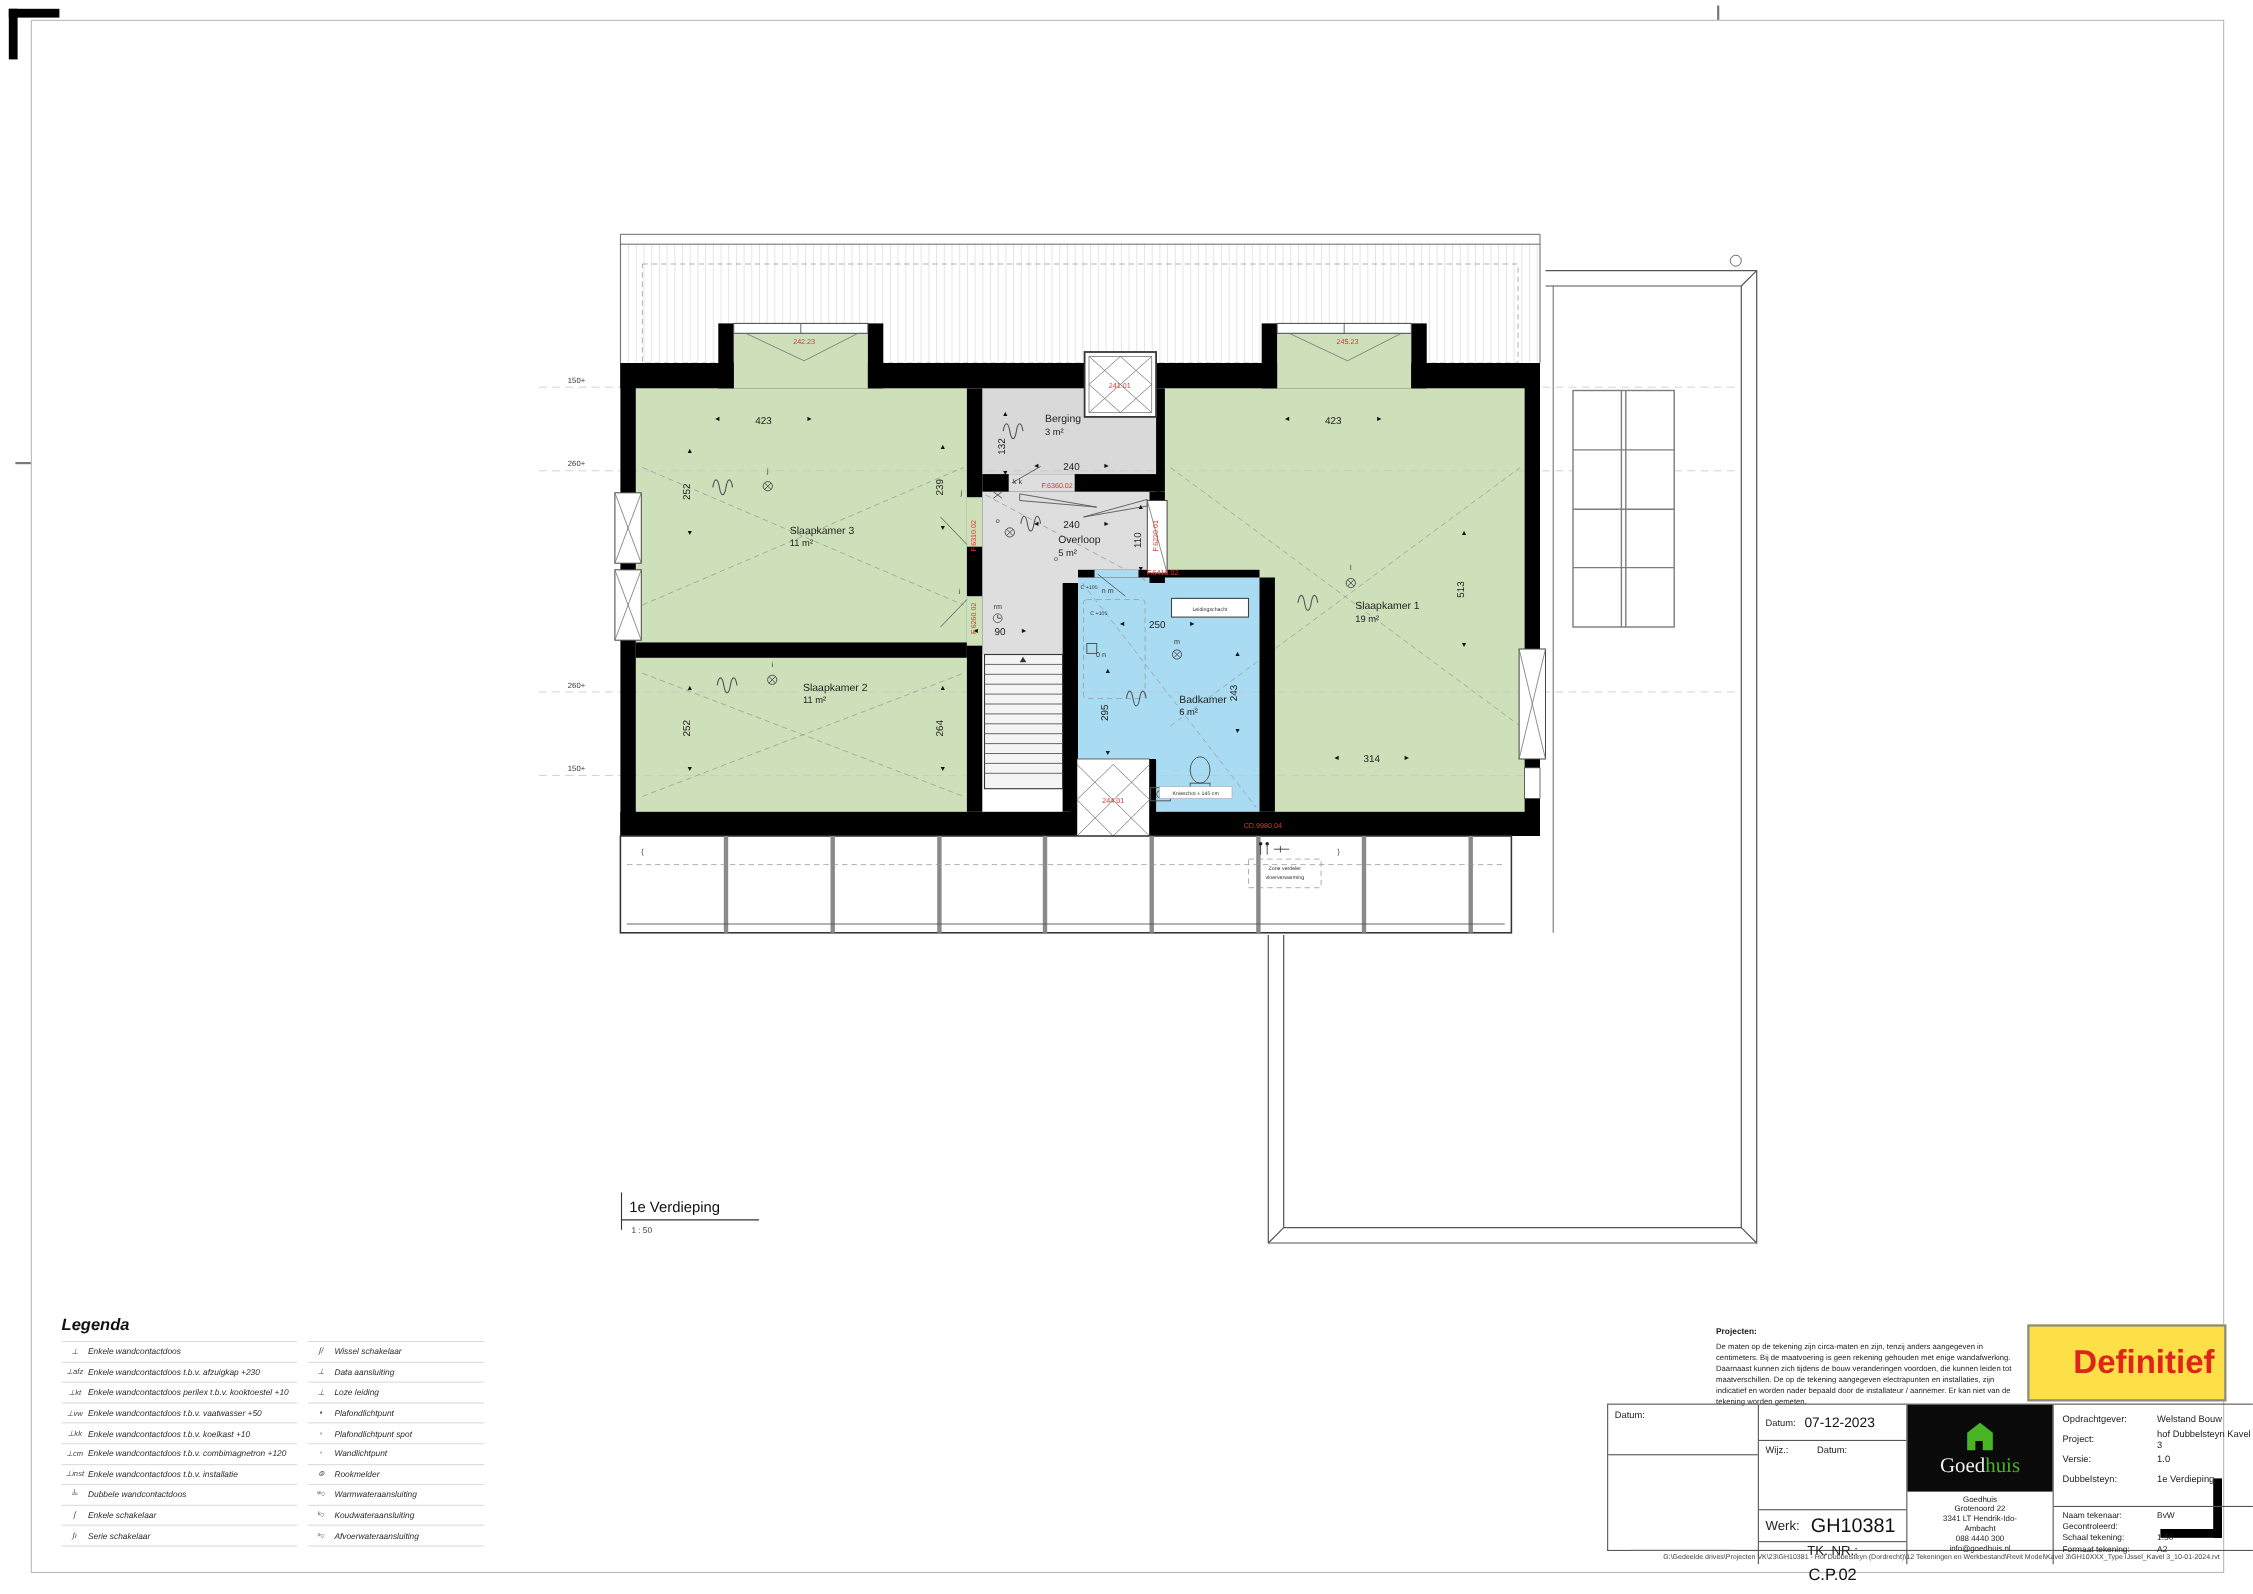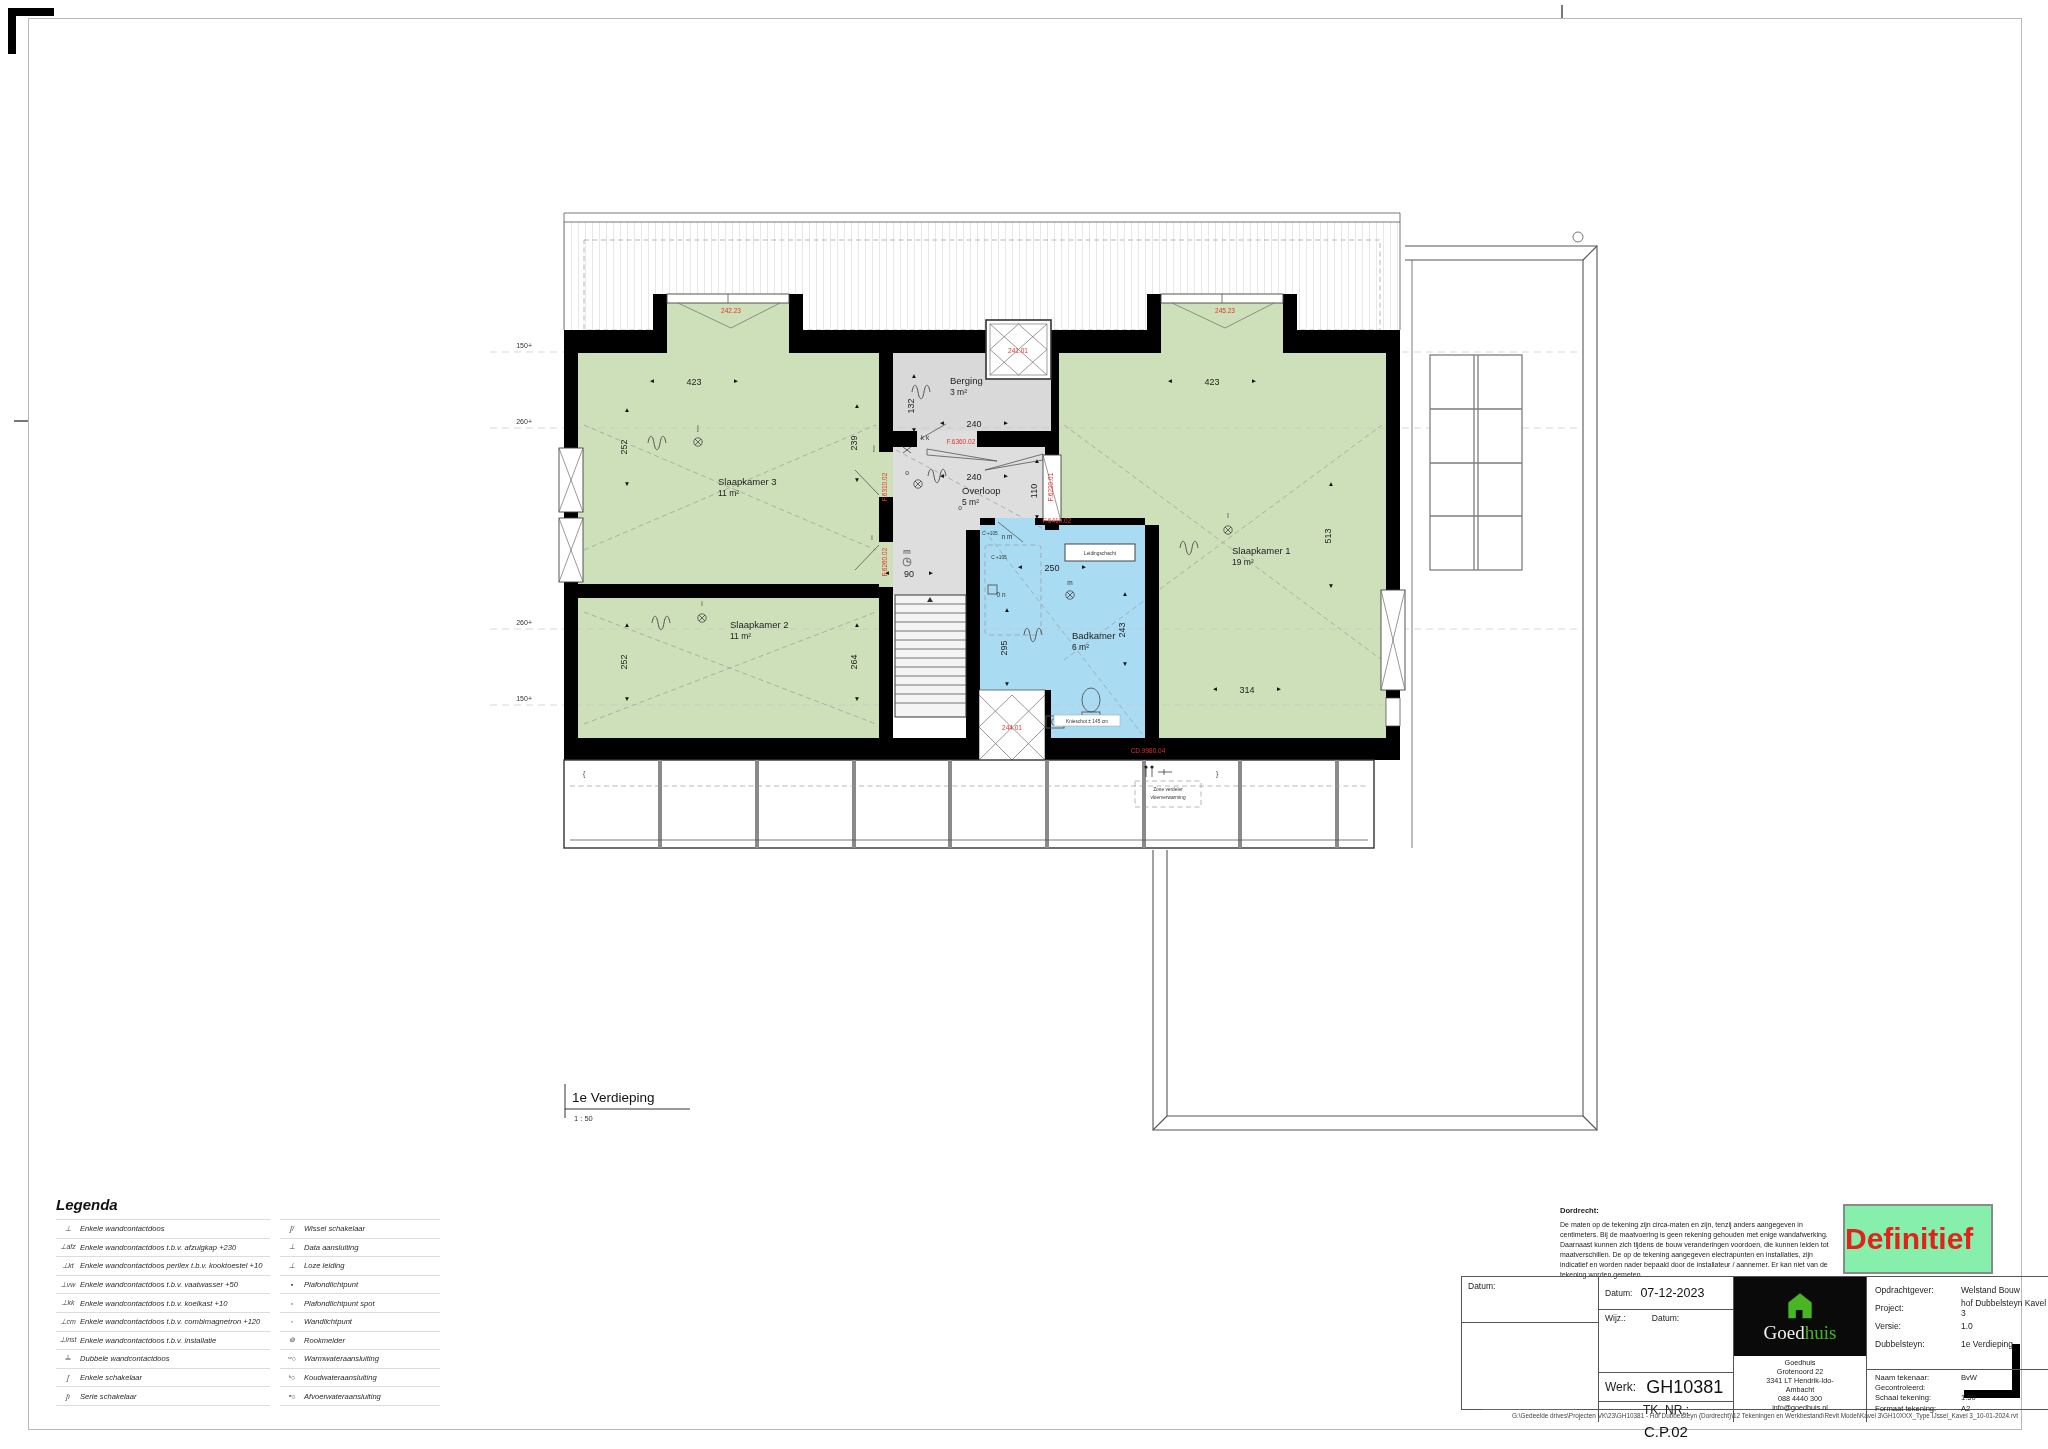--- a/index.html
+++ b/index.html
@@ -39,21 +39,21 @@
   .lrow{display:flex;align-items:center;height:17.6px;border-bottom:1px solid #dcdcdc;}
   .lrow:first-child{border-top:1px solid #dcdcdc;}
   .lsym{width:24px;font-size:7px;color:#444;text-align:center;flex:none;}
   .llab{font-size:7.6px;color:#2a2a2a;white-space:nowrap;}
   
   .disclaimer{left:1560px;top:1206px;width:282px;}
   .disclaimer .dt{font-size:7.6px;font-weight:bold;margin-bottom:5px;}
   .disclaimer .db{font-size:7px;line-height:1.42;color:#222;}
   
   .stamp{left:1843px;top:1204px;width:146px;height:66px;border:2px solid #8a8a8a;
-         display:flex;align-items:center;background:#86efac;}
+         display:flex;align-items:center;justify-content:center;background:#fde047;padding-left:31px;}
   .stamp span{font-size:30px;font-weight:bold;color:#e0241b;letter-spacing:0px;}
   
   .tblock{left:1461px;top:1276px;width:596px;height:132px;border:1.2px solid #555;
           display:grid;grid-template-columns:137px 135px 133px 1fr;font-size:8.5px;}
   .tcell{border-right:1px solid #555;position:relative;}
   .tcell:last-child{border-right:none;}
   .ta-r1{height:37px;border-bottom:1px solid #555;padding:4px 6px;}
   .ta-r2{padding:4px 6px;height:86px;}
   .sig-line{position:absolute;left:20px;bottom:12px;width:95px;border-top:1px solid #666;}
   .tb-r1{height:26px;border-bottom:1px solid #555;padding:3px 6px;display:flex;align-items:center;gap:8px;}
@@ -518,21 +518,21 @@
         </div>
       <div class="lrow">
           <span class="lsym">ᵃ○</span>
           <span class="llab">Afvoerwateraansluiting</span>
         </div>
     </div>
   </div>
 </div>
 
 <div class="abs disclaimer">
-  <div class="dt">Dordrecht:</div>
+  <div class="dt">Projecten:</div>
   <div class="db">De maten op de tekening zijn circa-maten en zijn, tenzij anders aangegeven in centimeters. Bij de maatvoering is geen rekening gehouden met enige wandafwerking. Daarnaast kunnen zich tijdens de bouw veranderingen voordoen, die kunnen leiden tot maatverschillen. De op de tekening aangegeven electrapunten en installaties, zijn indicatief en worden nader bepaald door de installateur / aannemer. Er kan niet van de tekening worden gemeten.</div>
 </div>
 
 <div class="abs stamp">
   <span>Definitief</span>
 </div>
 
 <div class="abs tblock">
   <div class="tcell">
     <div class="ta-r1">Datum:</div>

